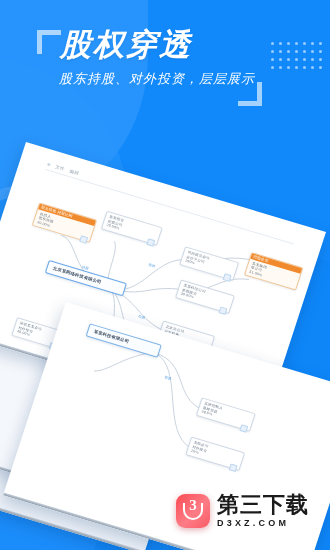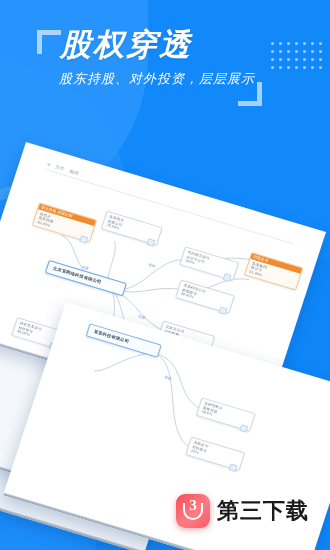--- a/index.html
+++ b/index.html
@@ -355,16 +355,17 @@
 
   </div>
 
   <div class="wm">
     <div class="wm-logo">
       <div class="g3">3</div>
       <div class="arrow"></div>
     </div>
     <div class="wm-text">
       <span class="wm-cn">第三下载</span>
+      <span class="wm-en">D3XZ.COM</span>
     </div>
   </div>
 
 </div>
 
 </body></html>

